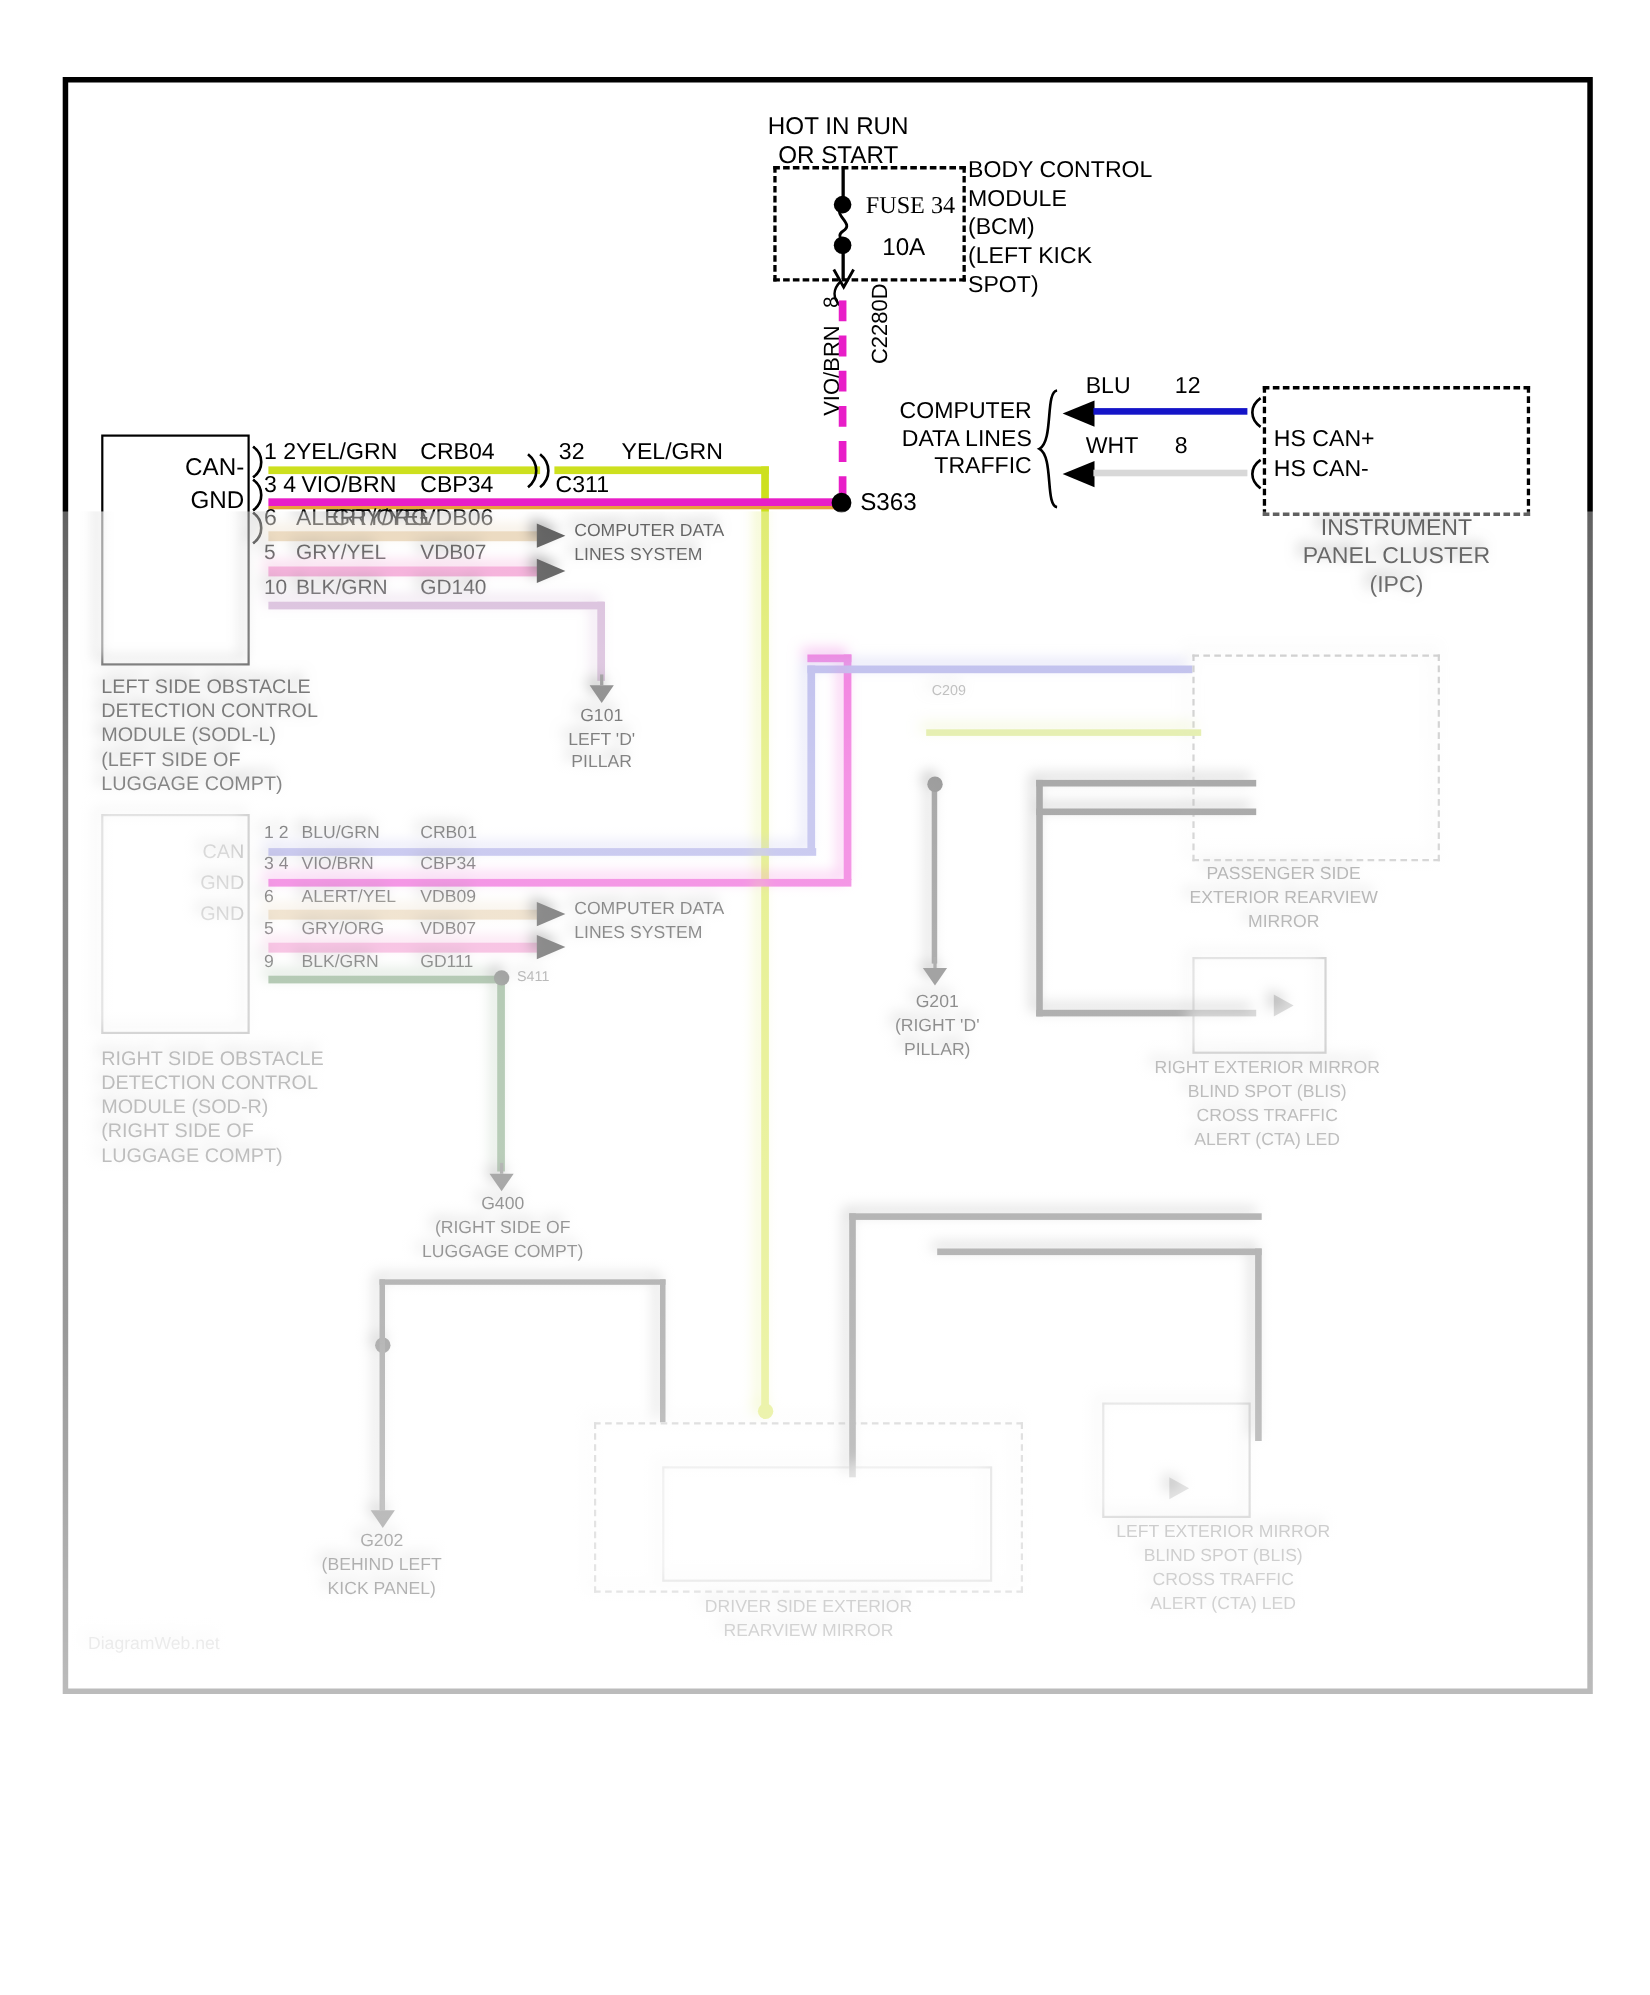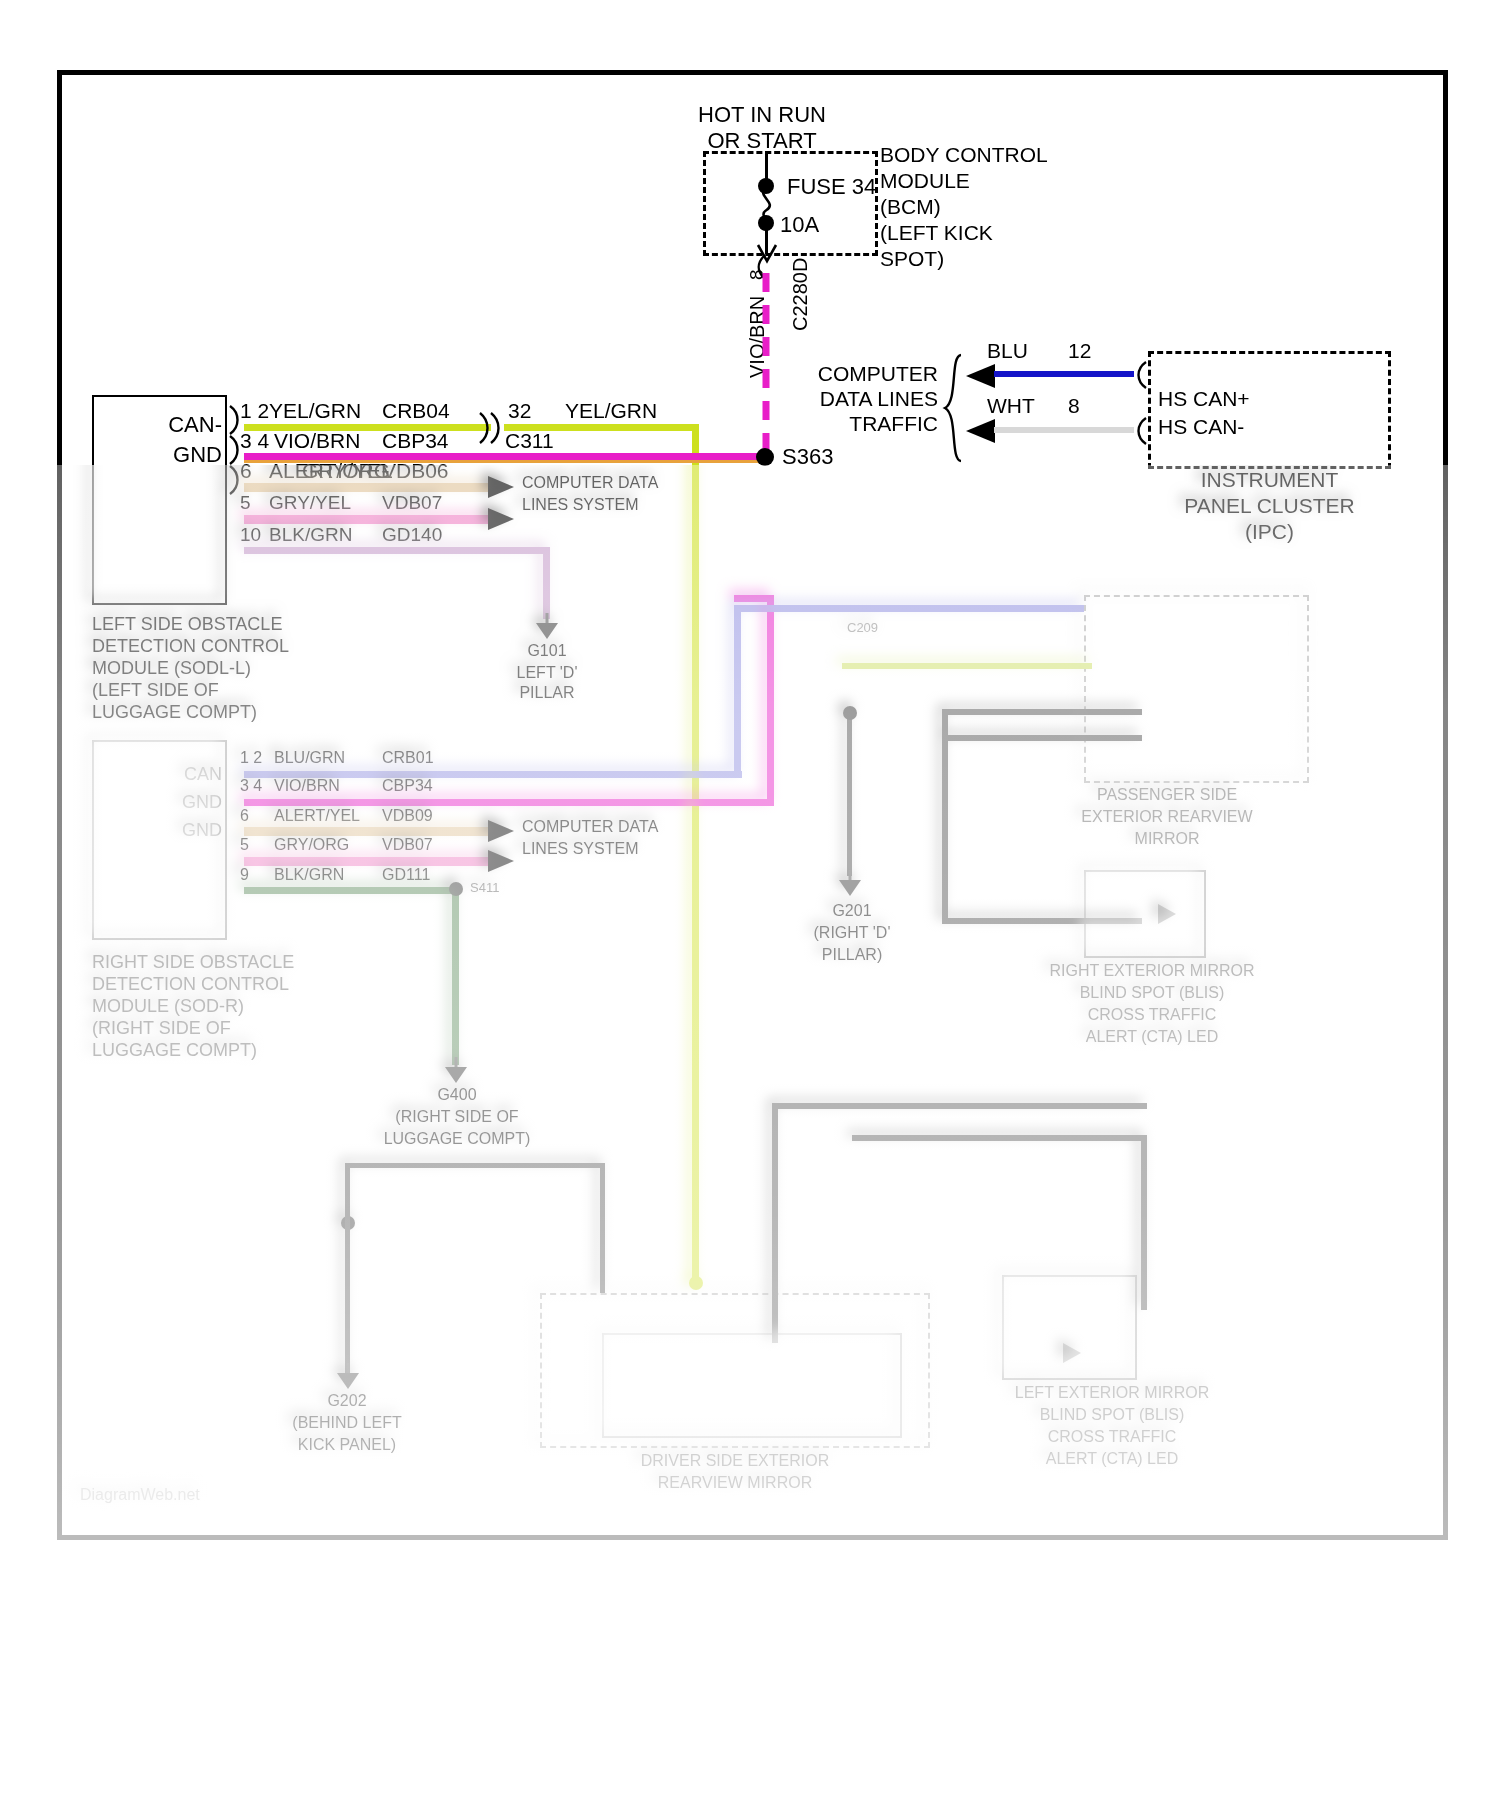--- a/index.html
+++ b/index.html
@@ -65,22 +65,22 @@
     <div class="t f21" style="left:818px;top:147px;">(LEFT KICK</div>
     <div class="t f21" style="left:818px;top:173px;">SPOT)</div>
 
     <div class="wire" style="left:703px;top:76px;width:3px;height:34px;background:#000;"></div>
 
     <div class="dot" style="left:696px;top:103px;width:16px;height:16px;"></div>
     <div class="dot" style="left:696px;top:140px;width:16px;height:16px;"></div>
     <svg style="position:absolute;left:690px;top:112px;width:30px;height:36px;" viewBox="0 0 30 36">
       <path d="M14.5 1 C 3 8, 26 16, 14.5 23 C 8 27, 14 31, 14.5 35" stroke="#000" stroke-width="2.6" fill="none"></path>
     </svg>
-    <div class="t f22" style="left:725px;top:100px;">FUSE 34</div>
-    <div class="t f22" style="left:718px;top:138px;">10A</div>
+    <div class="t f22" style="left:725px;top:100px;font-family:Liberation Serif, serif;">FUSE 34</div>
+    <div class="t f22" style="left:740px;top:138px;">10A</div>
 
     <div class="wire" style="left:703px;top:155px;width:3px;height:24px;background:#000;"></div>
     <svg style="position:absolute;left:694px;top:168px;width:22px;height:22px;" viewBox="0 0 22 22">
       <path d="M2 2 L11 18 L20 2" stroke="#000" stroke-width="2.6" fill="none"></path>
     </svg>
 
     <svg style="position:absolute;left:694px;top:180px;width:30px;height:24px;" viewBox="0 0 30 24">
       <path d="M8 1 C 1 8, 1 16, 8 23" stroke="#000" stroke-width="2.4" fill="none"></path>
     </svg>
 

